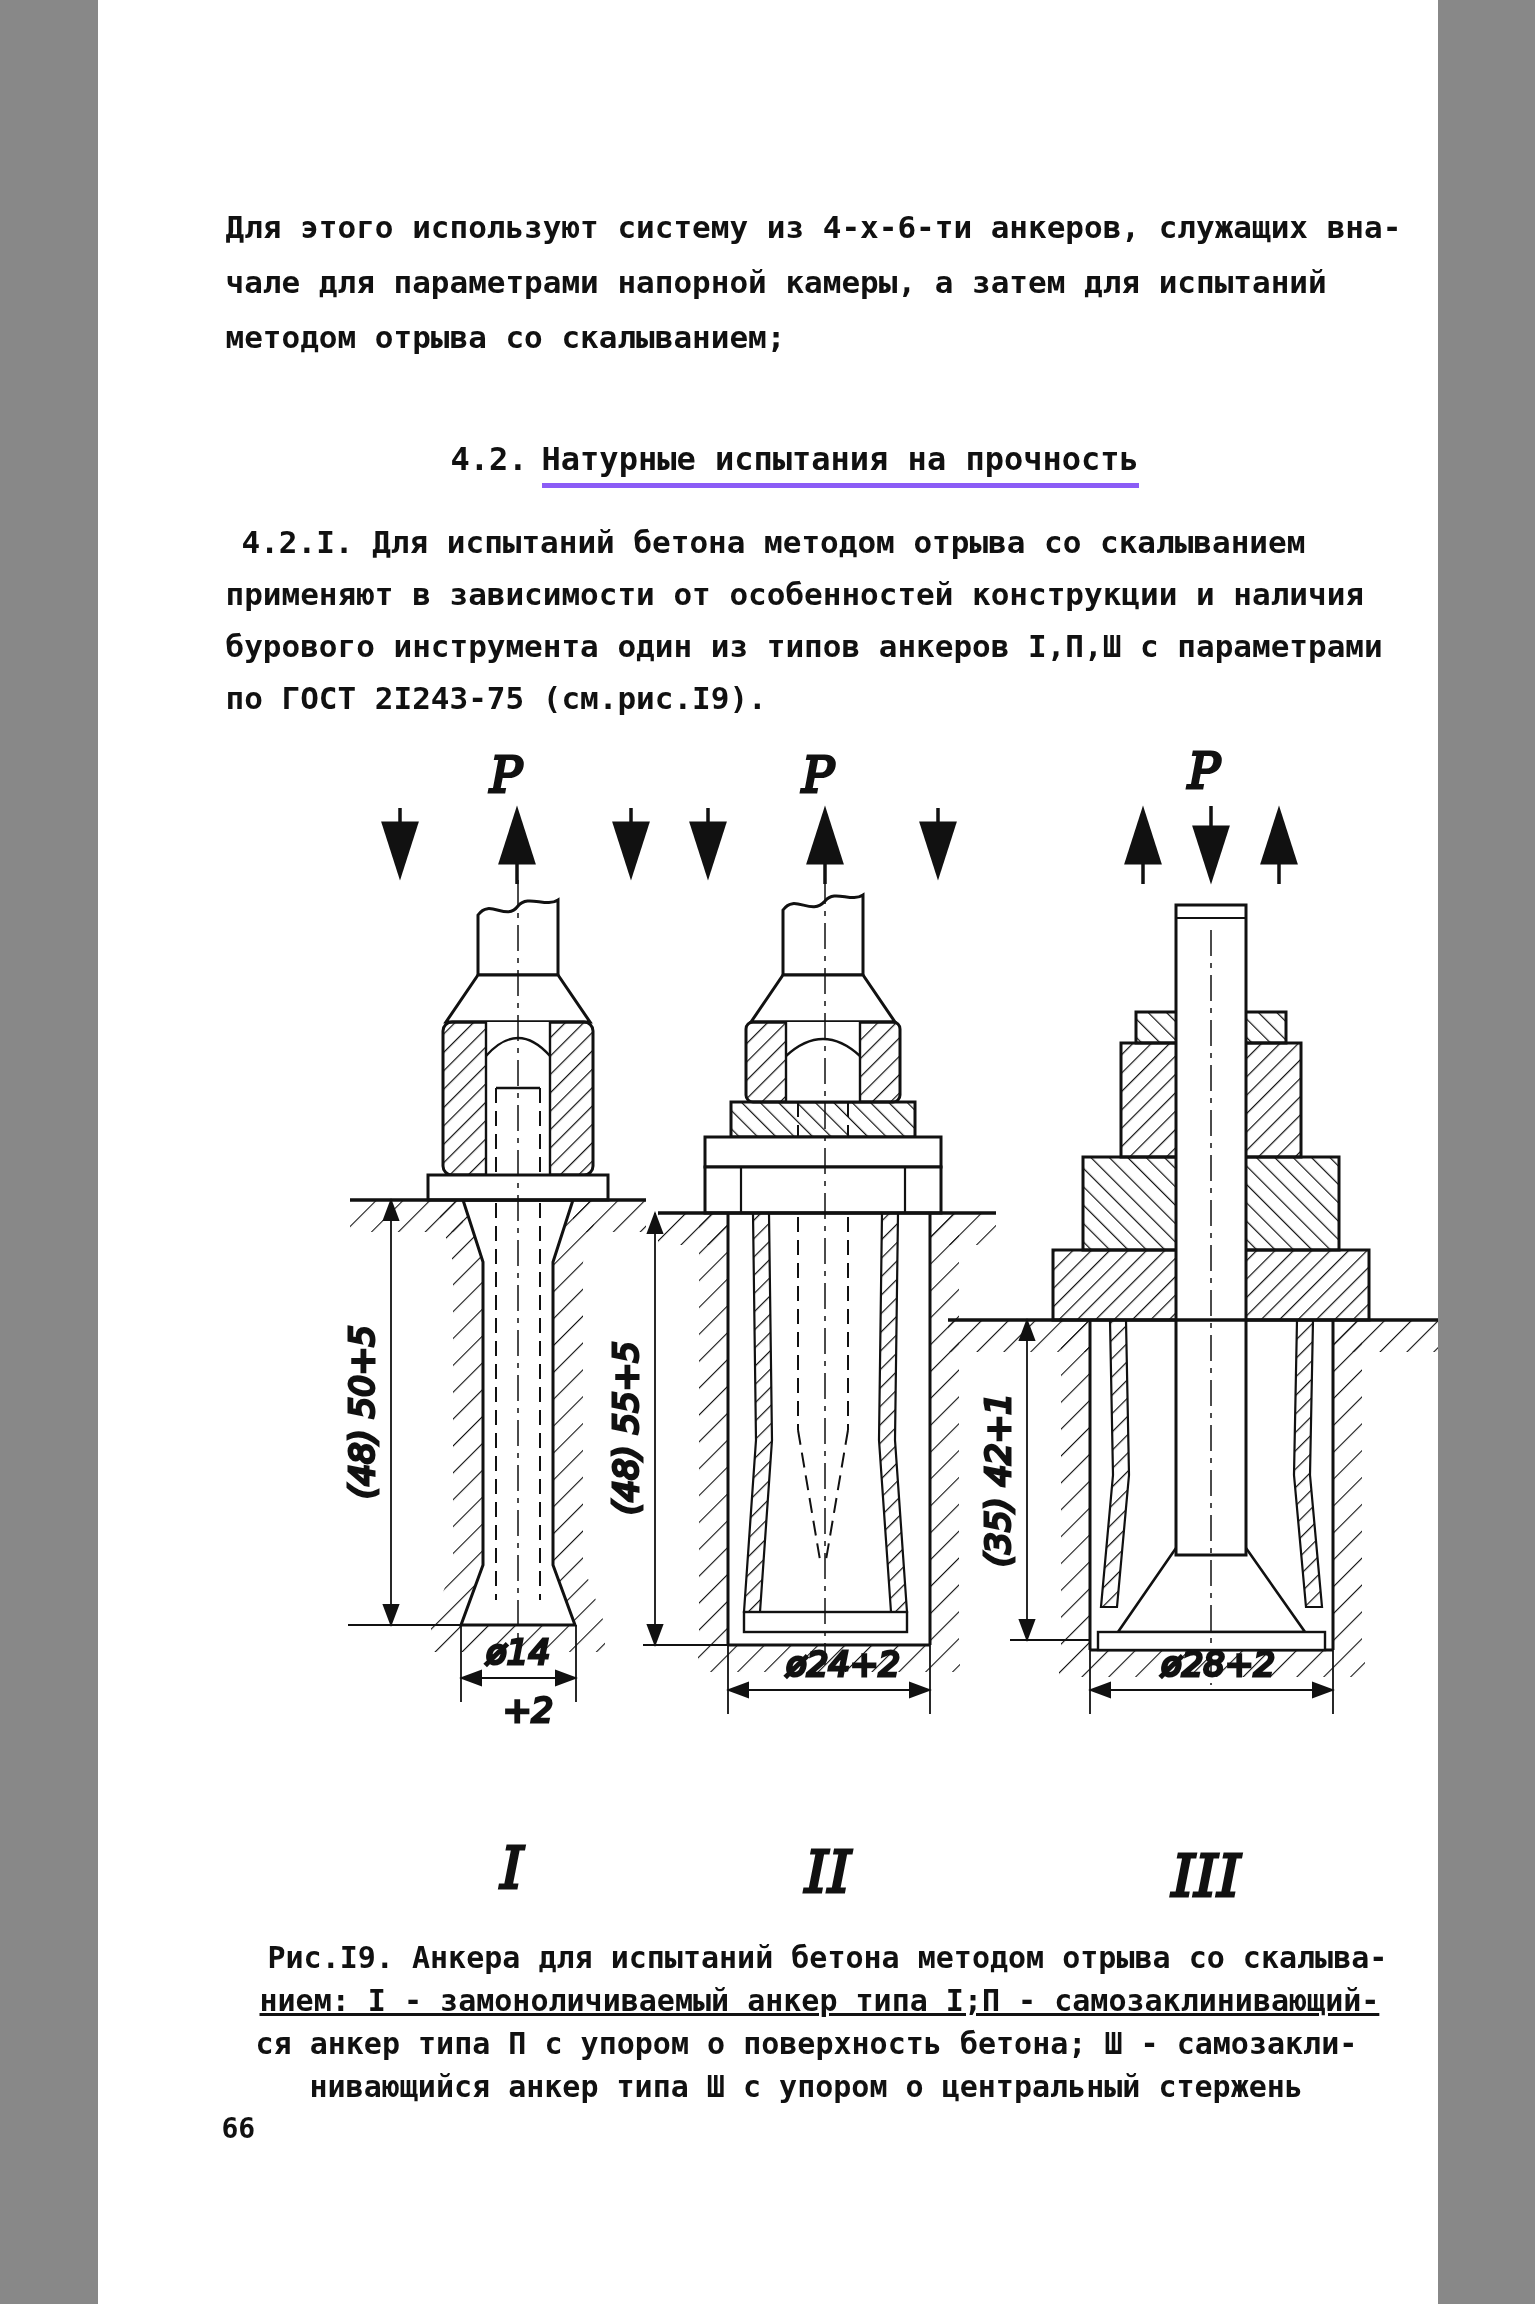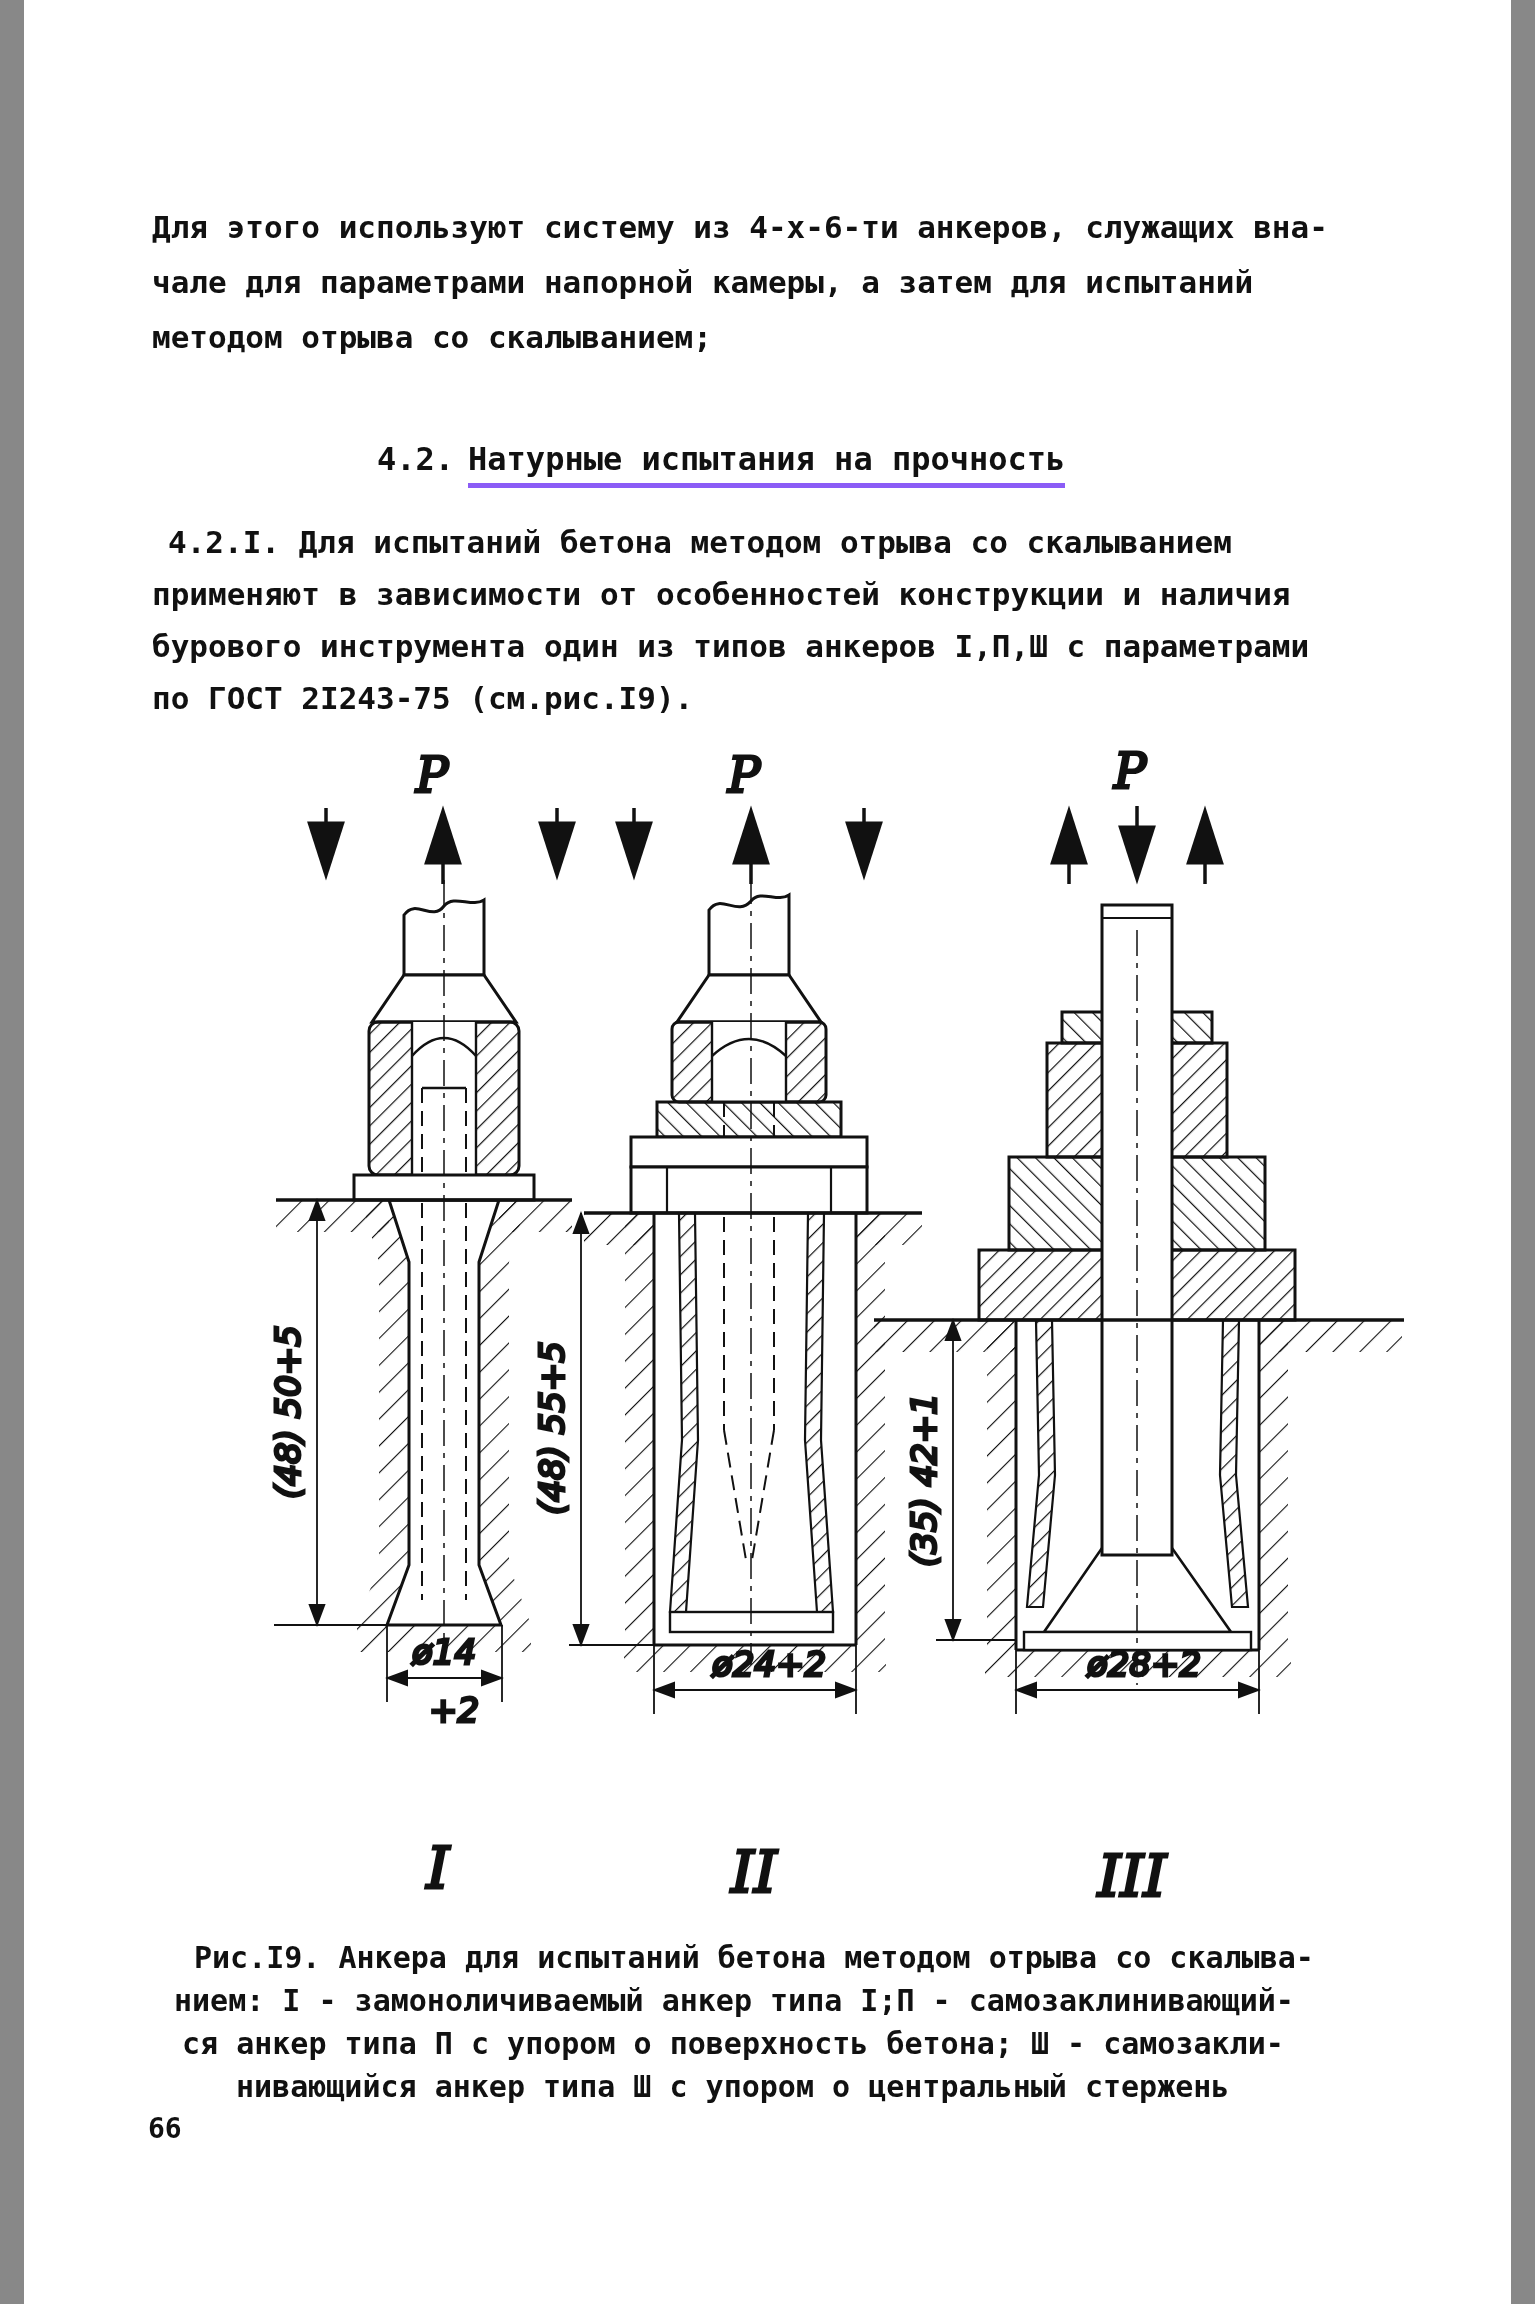--- a/index.html
+++ b/index.html
@@ -1,36 +1,36 @@
 <!DOCTYPE html>
 <html><head>
 <meta charset="utf-8">
 <style>
   html,body{margin:0;padding:0;background:#888;}
   .page{
     position:relative;
-    width:1487px;height:2304px;
+    width:1340px;height:2304px;
     margin:0 auto;
     background:#ffffff;
     color:#111;
     font-family:"DejaVu Sans Mono",monospace;
     overflow:hidden;
   }
   .typew{font-weight:bold;letter-spacing:0;}
   .para{position:absolute;white-space:nowrap;}
   .para .ln{white-space:nowrap;}
   #intro{left:128px;top:200px;font-size:31px;line-height:55px;}
   #heading{left:353px;top:440px;font-size:32px;}
   #heading .hnum{margin-right:14px;}
   #heading .htitle{border-bottom:5px solid #8b5cf6;padding-bottom:5px;}
   #body-par{left:128px;top:516px;font-size:31px;line-height:52px;}
   #body-par .ln.indent{margin-left:16px;}
   #caption{left:150px;top:1936px;font-size:30px;line-height:43px;}
   #caption .c0{margin-left:20px;}
-  #caption .c1{margin-left:0px;}
+  #caption .c1{margin-left:12px;text-decoration:underline;}
   #caption .c2{margin-left:8px;}
   #caption .c3{margin-left:62px;}
   #pageno{left:124px;top:2112px;font-size:28px;}
   #fig{position:absolute;left:0;top:735px;width:1535px;height:1190px;}
   svg text{fill:#111;}
   .dimtxt{font-family:"DejaVu Sans",sans-serif;font-style:italic;font-size:34px;}
   .ptxt{font-family:"DejaVu Serif",serif;font-style:italic;font-size:48px;}
   .numtxt{font-family:"DejaVu Serif",serif;font-style:italic;font-size:58px;}
 </style>
 </head>

